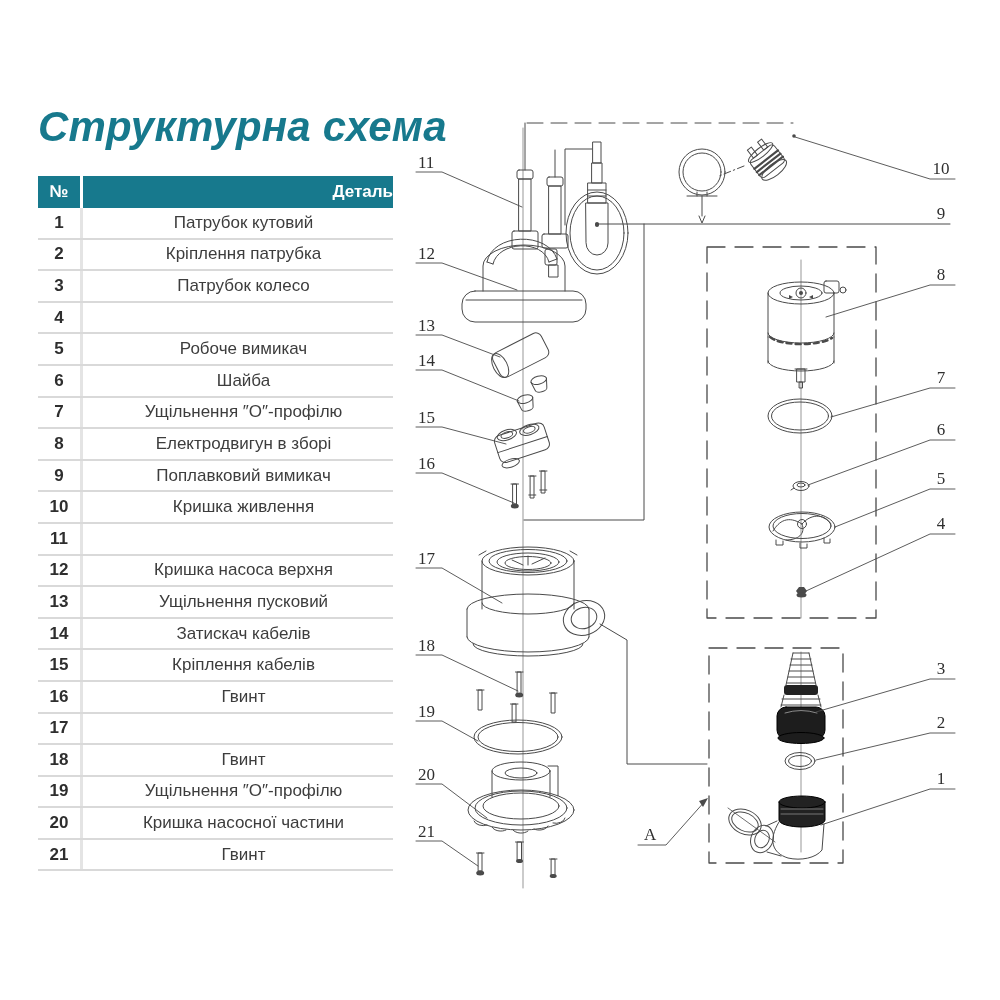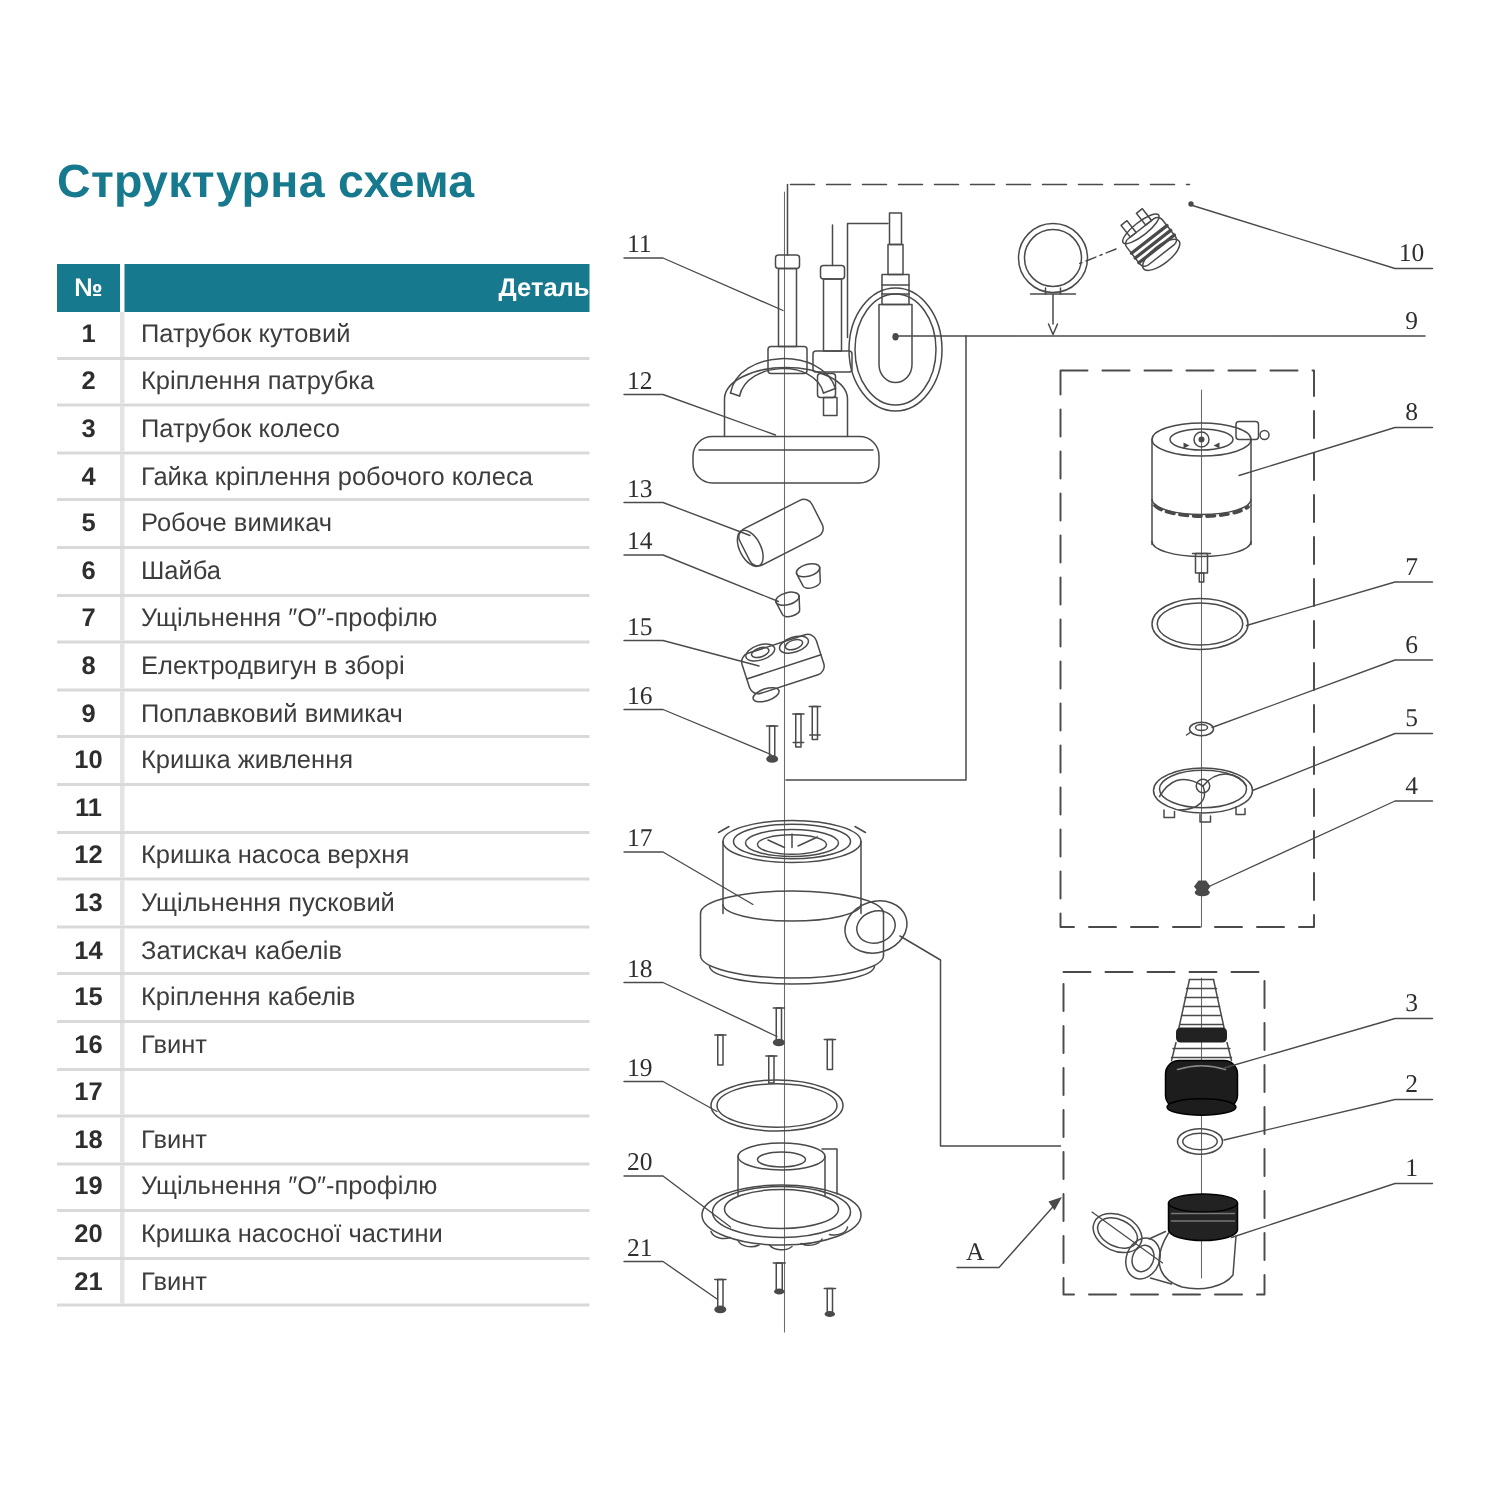--- a/index.html
+++ b/index.html
@@ -1,30 +1,30 @@
 <!DOCTYPE html>
 <html><head>
 <meta charset="utf-8">
 <style>
   html,body{margin:0;padding:0;background:#ffffff;width:1000px;height:1000px;
     font-family:"Liberation Sans",sans-serif;-webkit-font-smoothing:antialiased;}
   #stage{position:relative;width:1000px;height:1000px;overflow:hidden;background:#fff;}
 
-  .page-title{position:absolute;left:38px;top:103px;font-size:31px;font-weight:bold;
-    letter-spacing:.2px;}
+  .page-title{position:absolute;left:38px;top:103px;font-size:42px;font-weight:bold;
+    letter-spacing:.2px;font-style:italic;}
 
   .parts-table{position:absolute;left:38px;top:176px;width:355px;font-size:17px;color:#3d3d3d;}
   .thead{display:flex;height:32px;color:#fff;font-weight:bold;align-items:center;}
   .thead .col-num{width:42px;text-align:center;border-right:3px solid #ffffff;
     height:100%;display:flex;align-items:center;justify-content:center;}
   .thead .col-name{flex:1;text-align:right;}
   .trow{display:flex;height:29.6px;align-items:center;border-bottom:2px solid #d9d9d9;}
   .trow .col-num{width:42px;text-align:center;font-weight:bold;color:#2e2e2e;
     border-right:3px solid #e4e4e4;height:100%;display:flex;align-items:center;justify-content:center;}
-  .trow .col-name{flex:1;padding-left:11px;white-space:nowrap;}
+  .trow .col-name{flex:1;padding-left:11px;white-space:nowrap;text-align:center;}
 
   svg text.callout{font-family:"Liberation Serif",serif;font-size:17px;fill:#2f2f2f;}
   svg{position:absolute;left:0;top:0;}
 </style>
 </head>
 <body>
 
 <div id="stage">
 
   <svg width="1000" height="1000" viewBox="0 0 1000 1000">
@@ -342,21 +342,20 @@
         <div class="trow">
           <div class="col-num">2</div>
           <div class="col-name">Кріплення патрубка</div>
         </div>
         <div class="trow">
           <div class="col-num">3</div>
           <div class="col-name">Патрубок колесо</div>
         </div>
         <div class="trow">
           <div class="col-num">4</div>
-          <div class="col-name">Гайка кріплення робочого колеса</div>
         </div>
         <div class="trow">
           <div class="col-num">5</div>
           <div class="col-name">Робоче вимикач</div>
         </div>
         <div class="trow">
           <div class="col-num">6</div>
           <div class="col-name">Шайба</div>
         </div>
         <div class="trow">

